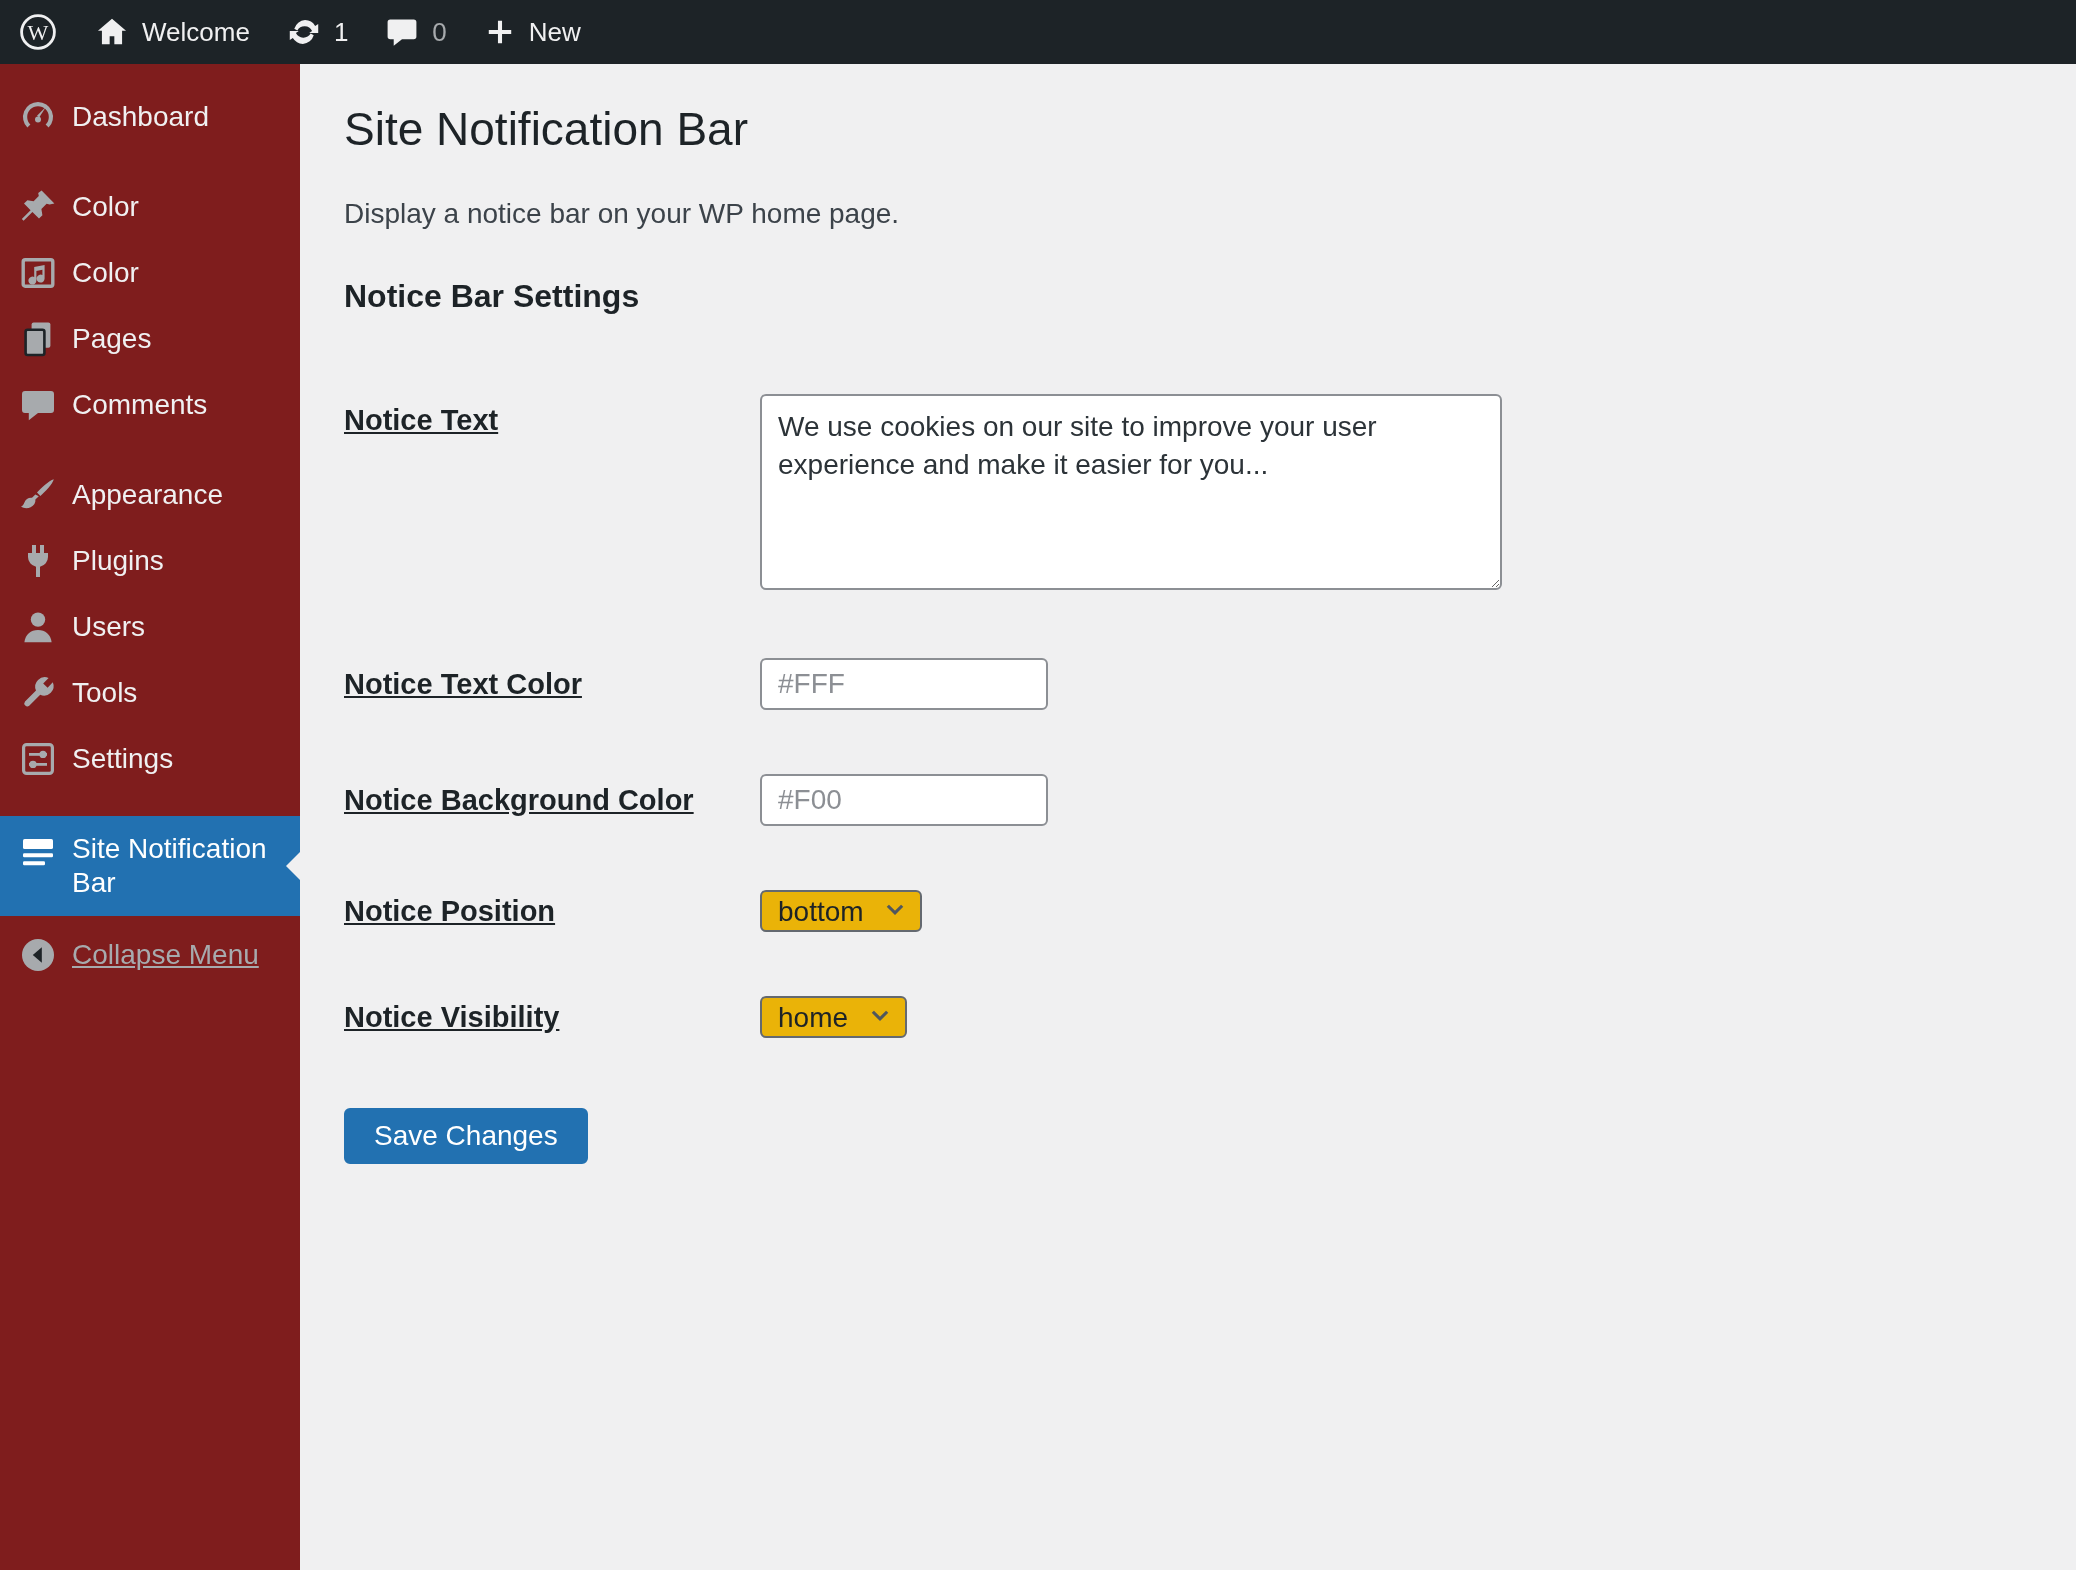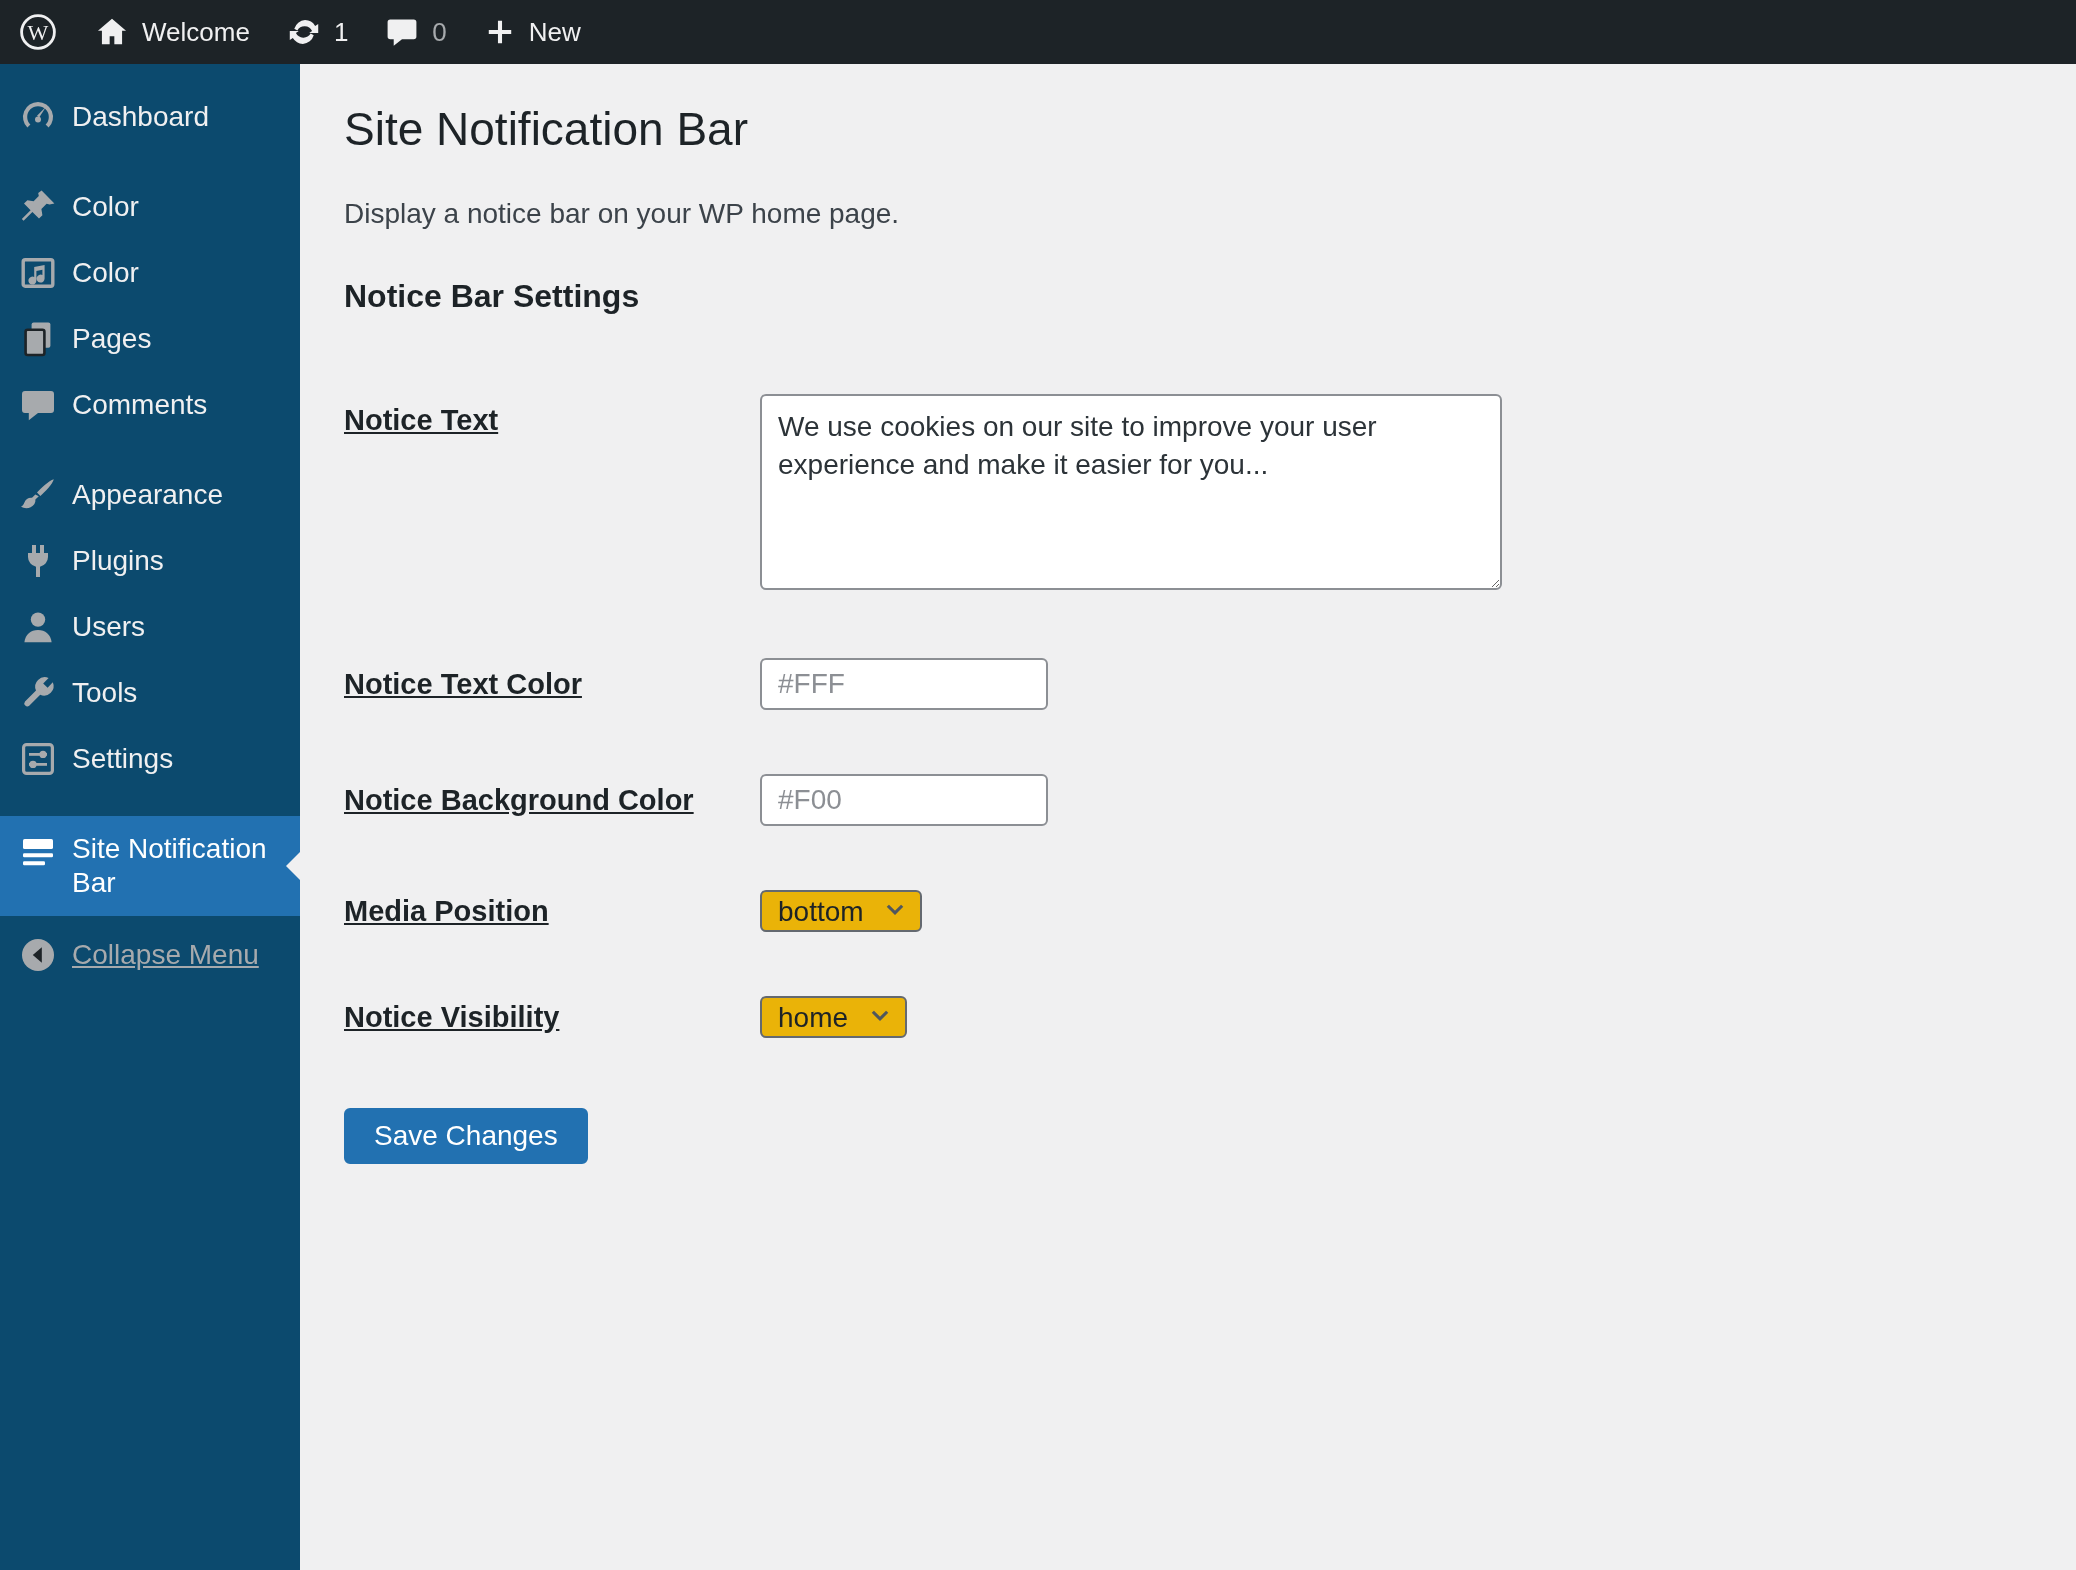--- a/index.html
+++ b/index.html
@@ -19,21 +19,21 @@
   .ab-item {
     display:flex; align-items:center; gap:12px;
     height:64px; padding:0 18px; font-size:26px; color:#f0f0f1; cursor:pointer;
   }
   .ab-item svg { display:block; }
   .ab-count-dim { color:#a7aaad; }
 
   
   .sidebar {
     position:absolute; top:64px; left:0; width:300px; height:1506px;
-    background:#0c4a6e; padding-top:20px; z-index:20;
+    background:#7f1d1d; padding-top:20px; z-index:20;
   }
   .menu-item {
     display:flex; align-items:center;
     min-height:66px; padding:0 16px 0 18px;
     color:#f0f0f1; font-size:28px; cursor:pointer; position:relative;
   }
   .menu-item .mi-icon { width:40px; height:40px; margin-right:14px; color:#a7aaad; flex:0 0 40px; }
   .menu-item .mi-icon svg { width:40px; height:40px; display:block; }
   .group-gap { margin-top:24px; }
   .menu-item.active {
@@ -289,21 +289,21 @@
     </div>
 
     <div class="form-row">
       <div class="field-label">Notice Background Color</div>
       <div>
         <input type="text" class="color-input" value="#F00" style="">
       </div>
     </div>
 
     <div class="form-row">
-      <div class="field-label">Media Position</div>
+      <div class="field-label">Notice Position</div>
       <div>
         <span class="select-wrap">
           <select class="wp-select">
             <option>bottom</option>
           </select>
           <span class="chev">
             <svg width="26" height="26" viewBox="0 0 20 20" fill="none" stroke="currentColor" stroke-width="2.4">
               <path d="M4.5 7.5L10 13l5.5-5.5"></path>
             </svg>
           </span>

